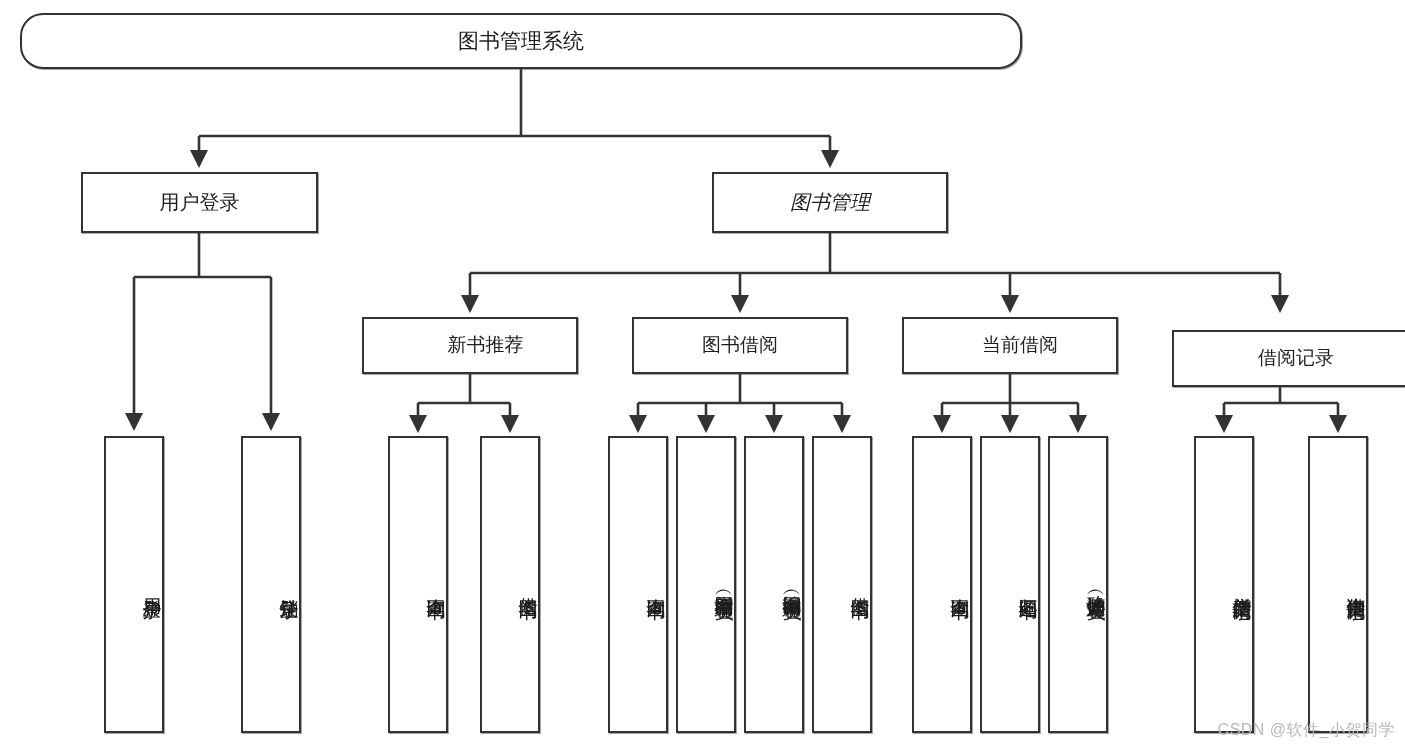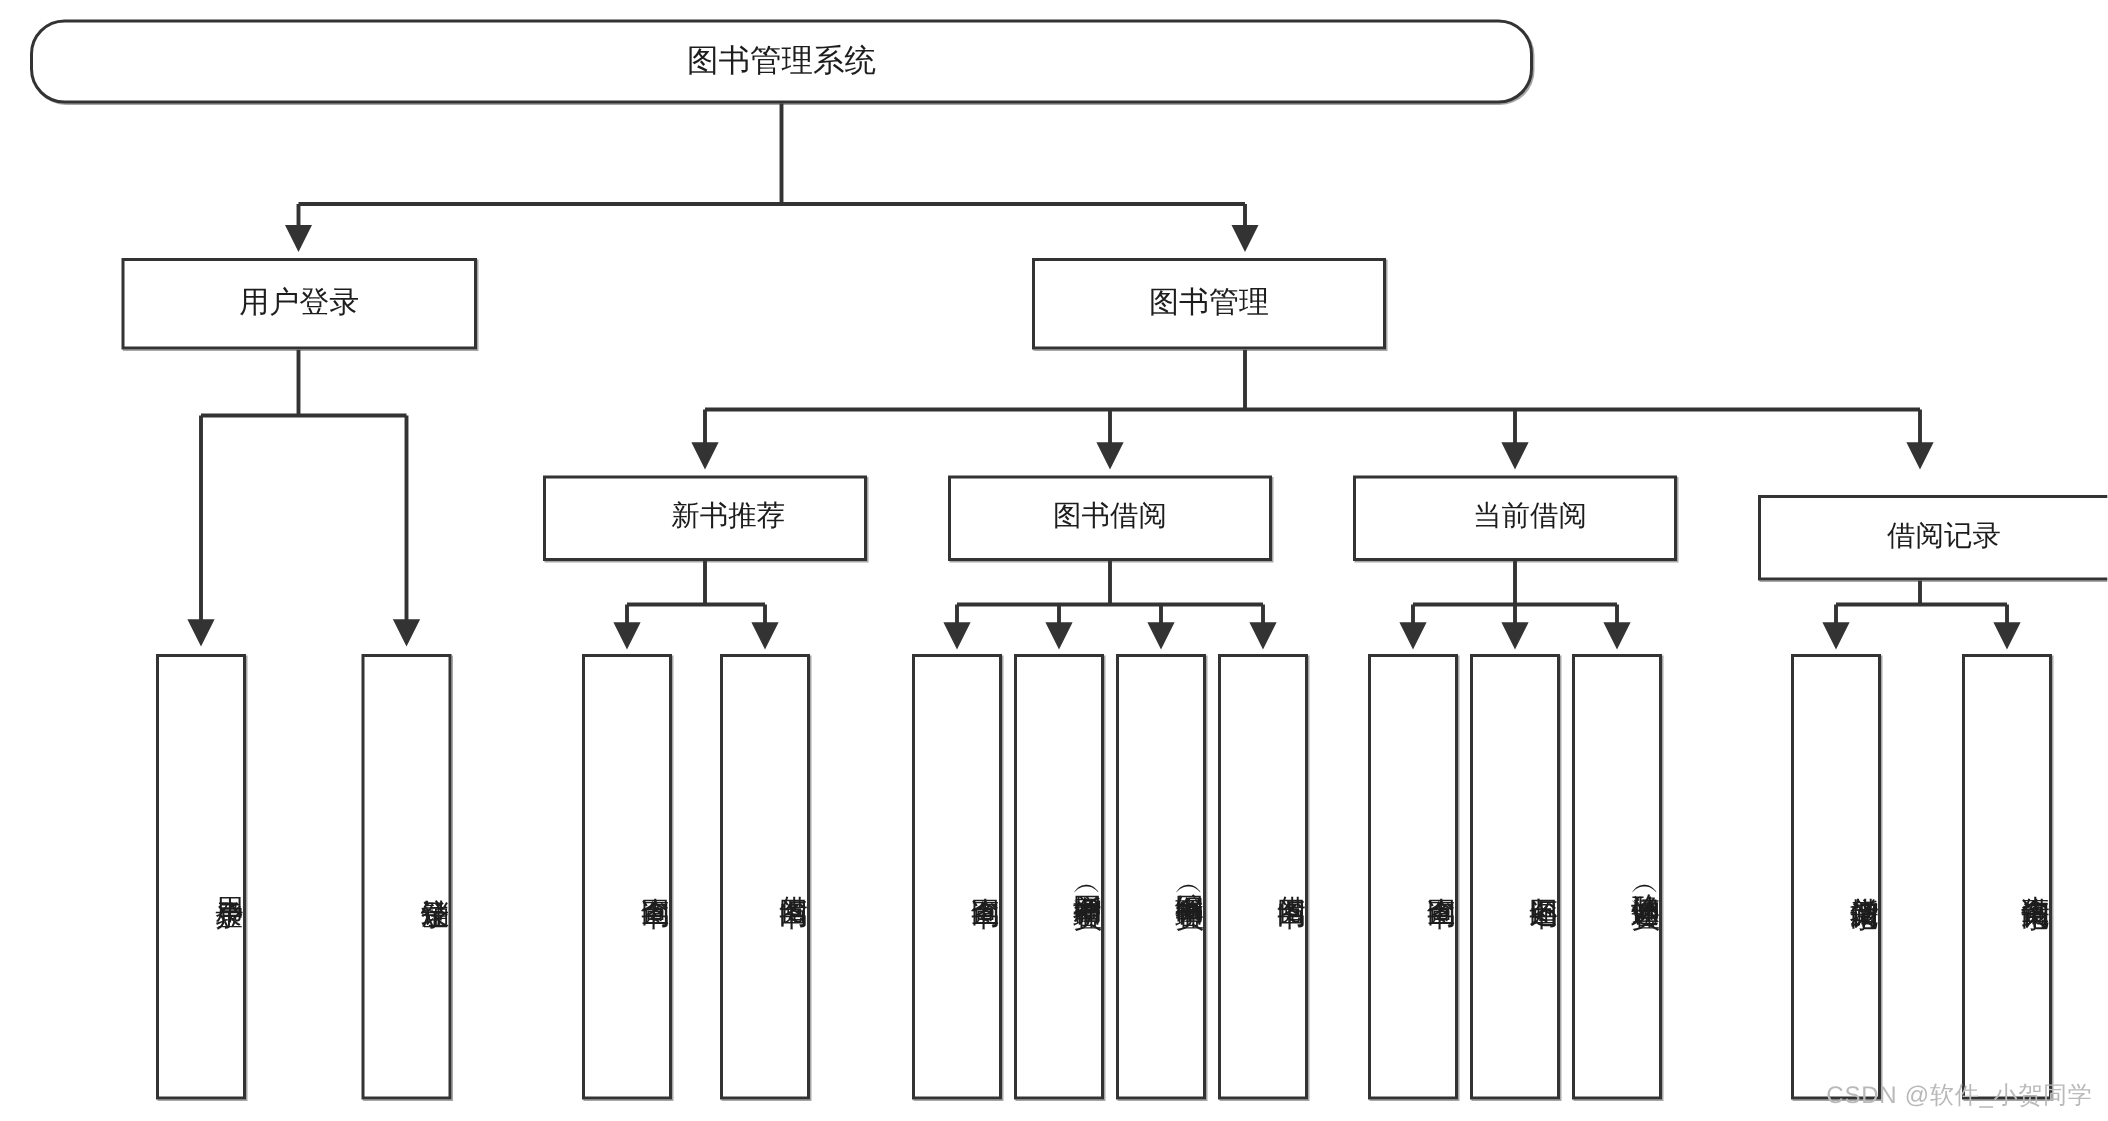--- a/index.html
+++ b/index.html
@@ -126,21 +126,21 @@
     </g>
   </svg>
 
   <div class="node root" style="left:20px; top:13px; width:1002px; height:56px;border-radius:23px;">
     <span>图书管理系统</span>
   </div>
 
   <div class="node level2" style="left:81px; top:172px; width:237px; height:61px;">
     <span>用户登录</span>
   </div>
-  <div class="node level2" style="left:688px; top:172px; width:236px; height:61px;">
+  <div class="node level2" style="left:712px; top:172px; width:236px; height:61px;font-style:italic;">
     <span>图书管理</span>
   </div>
 
   <div class="node level3" style="left:362px; top:317px; width:216px; height:57px;padding-left:31px;">
     <span>新书推荐</span>
   </div>
   <div class="node level3" style="left:632px; top:317px; width:216px; height:57px;">
     <span>图书借阅</span>
   </div>
   <div class="node level3" style="left:902px; top:317px; width:216px; height:57px;padding-left:20px;">

